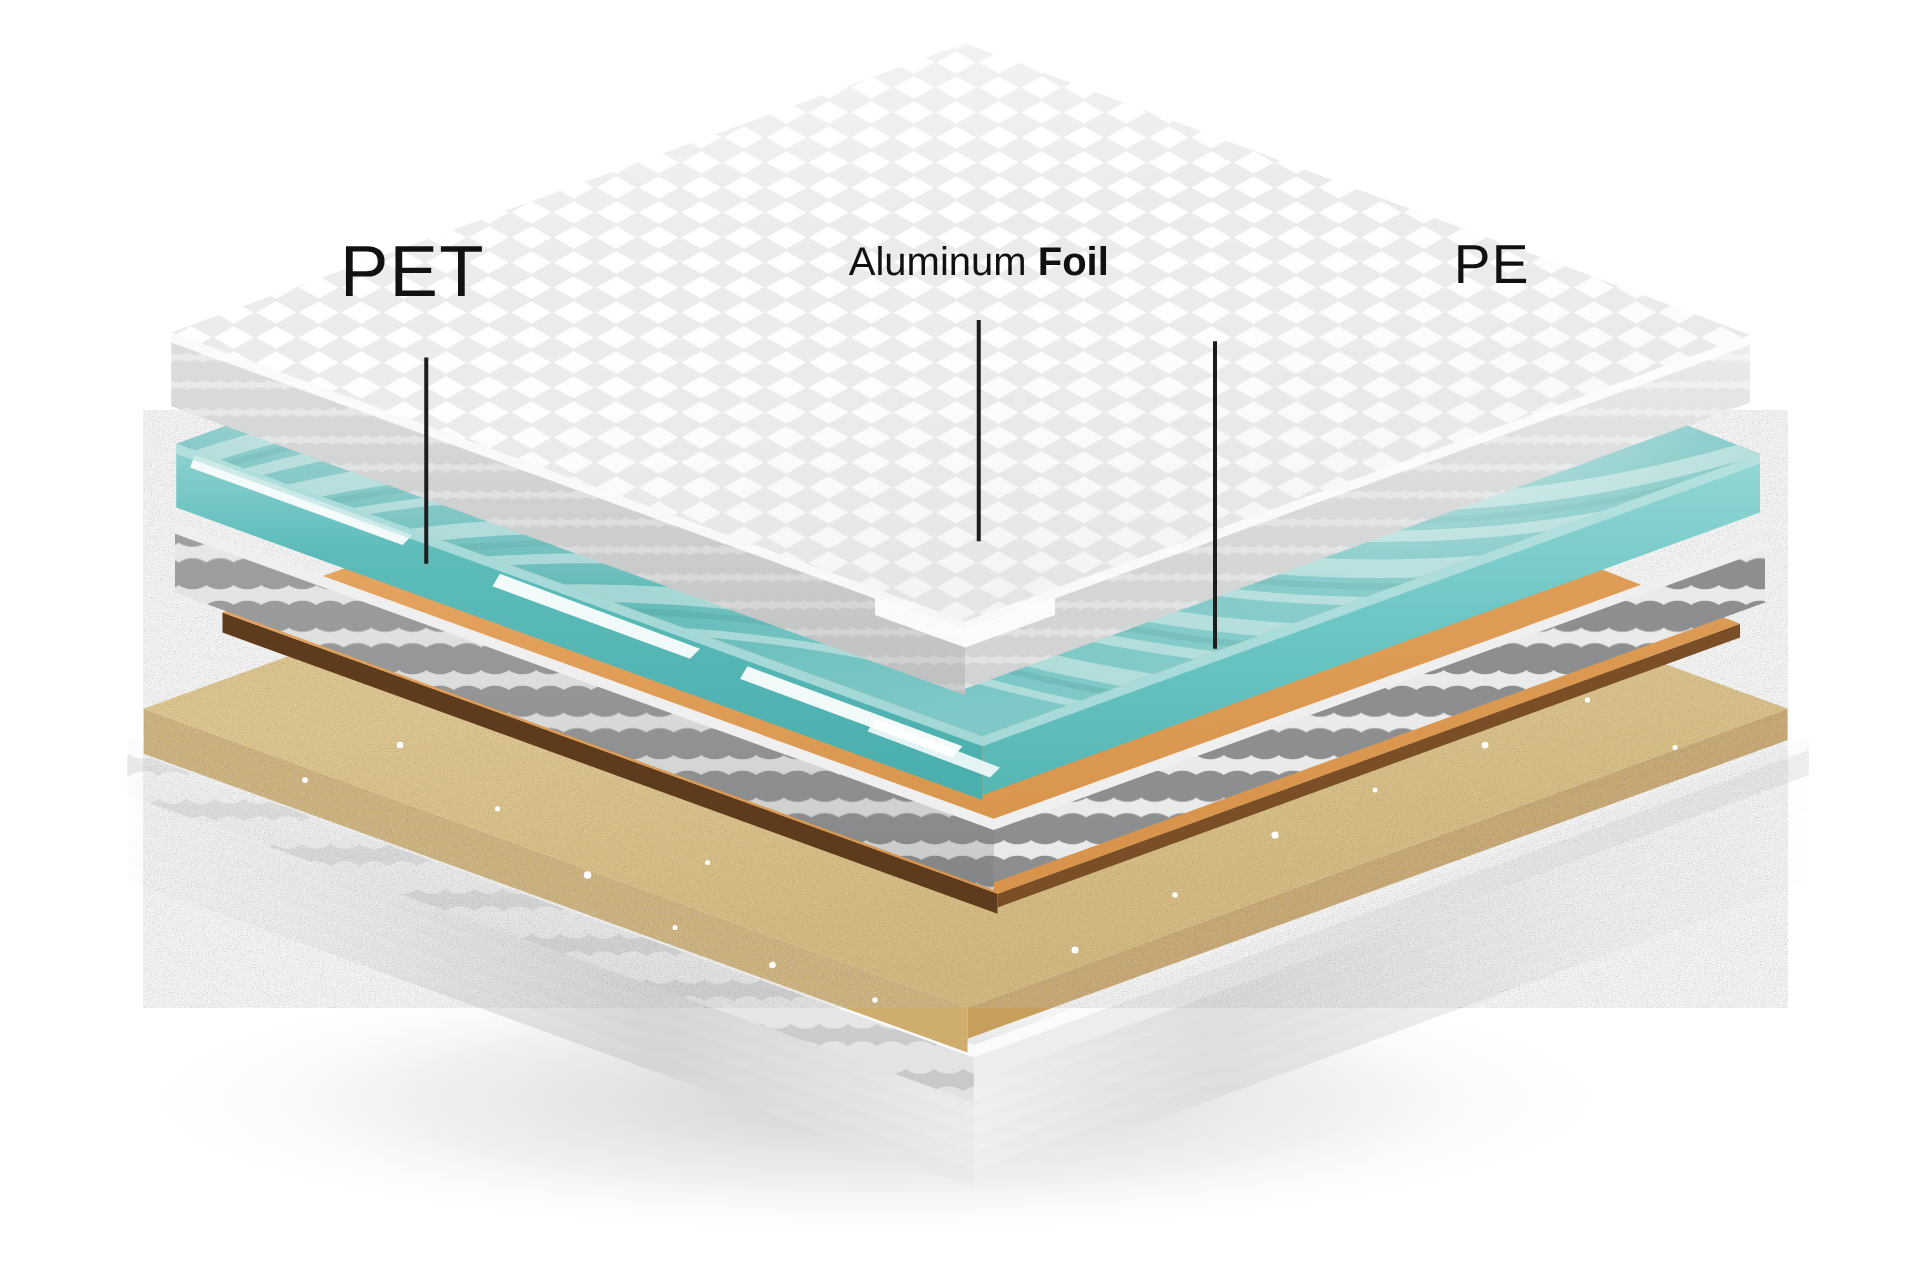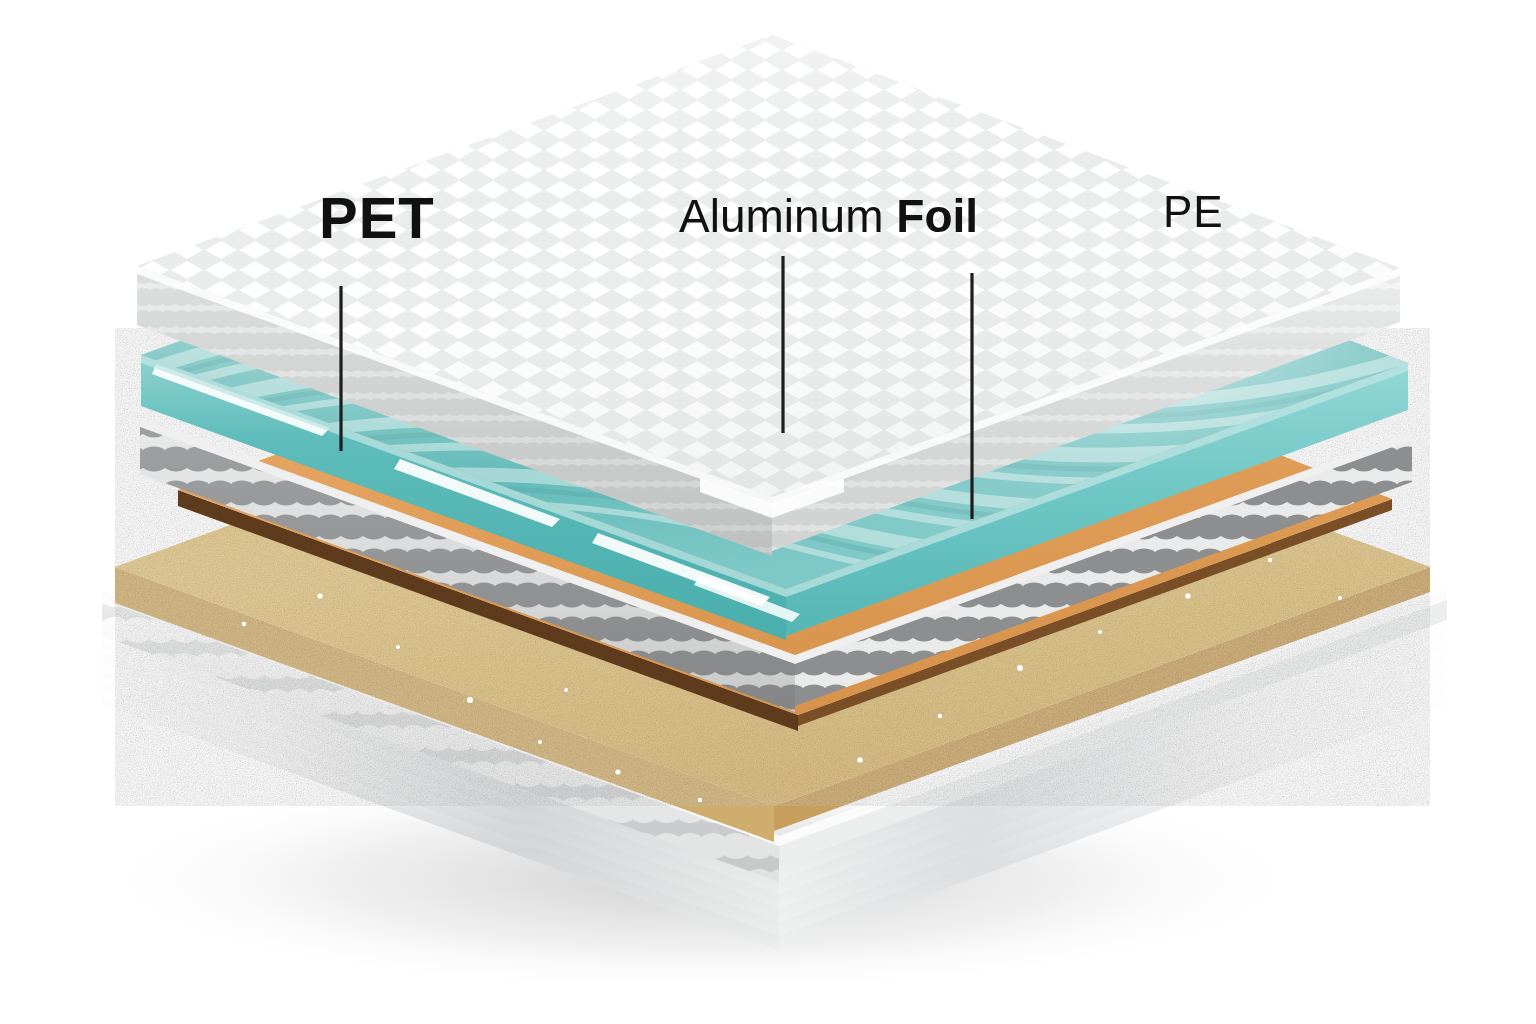--- a/index.html
+++ b/index.html
@@ -5,22 +5,22 @@
   html,body{margin:0;padding:0;background:#ffffff;}
   body{width:1536px;height:1024px;overflow:hidden;font-family:"Liberation Sans",sans-serif;}
   #stage{position:relative;width:1536px;height:1024px;background:#ffffff;}
   #diagram{position:absolute;left:0;top:0;width:1536px;height:1024px;}
   .label{
     position:absolute;
     color:#111111;
     white-space:nowrap;
     line-height:1;
   }
-  #lbl-pet{left:272px;top:189px;font-size:58px;font-weight:700;letter-spacing:1px;margin-left:47px;}
-  #lbl-alu{left:679px;top:193px;font-size:46px;font-weight:300;letter-spacing:0px;}
+  #lbl-pet{left:272px;top:189px;font-size:58px;font-weight:400;letter-spacing:1px;}
+  #lbl-alu{left:679px;top:193px;font-size:32px;font-weight:300;letter-spacing:0px;}
   #lbl-alu .bold{font-weight:700;}
   #lbl-pe{left:1163px;top:190px;font-size:44px;font-weight:400;letter-spacing:1px;}
 </style>
 </head>
 <body>
 
 <div id="stage">
 
   <svg id="diagram" viewBox="0 0 1536 1024">
     <defs>

